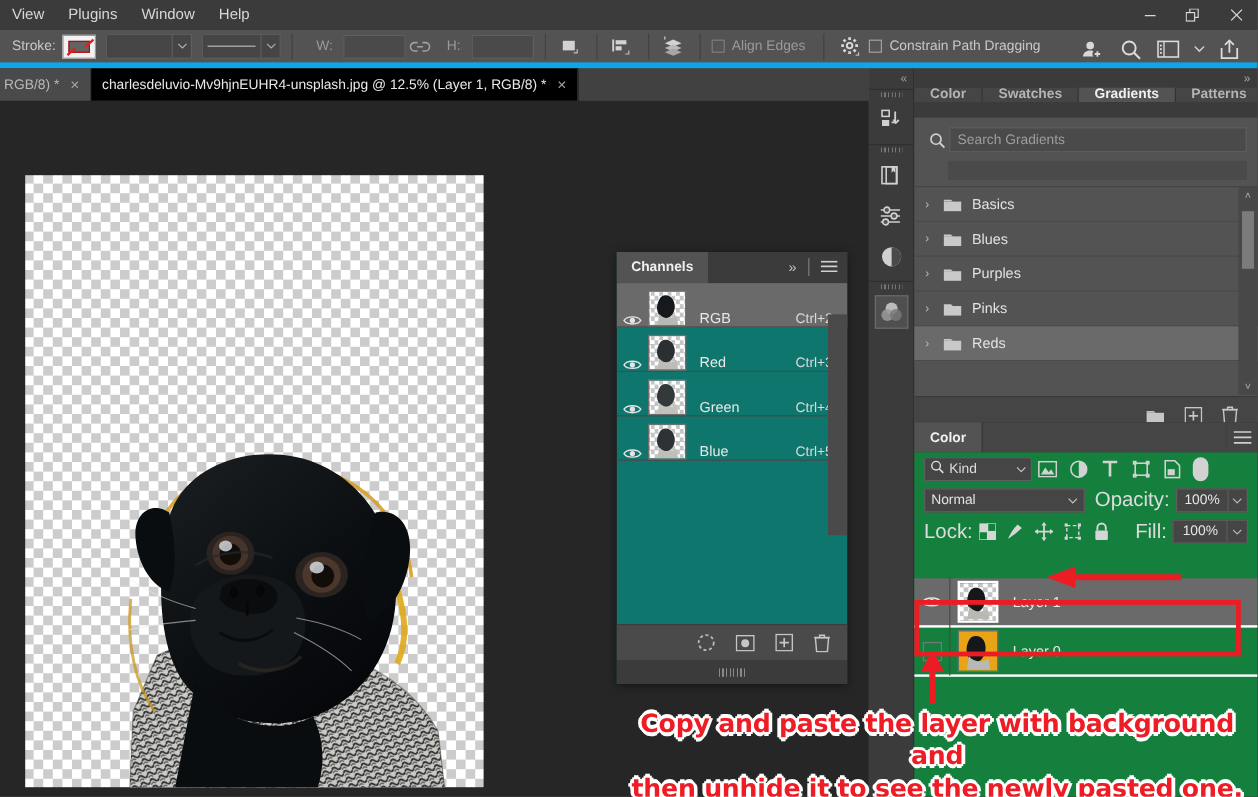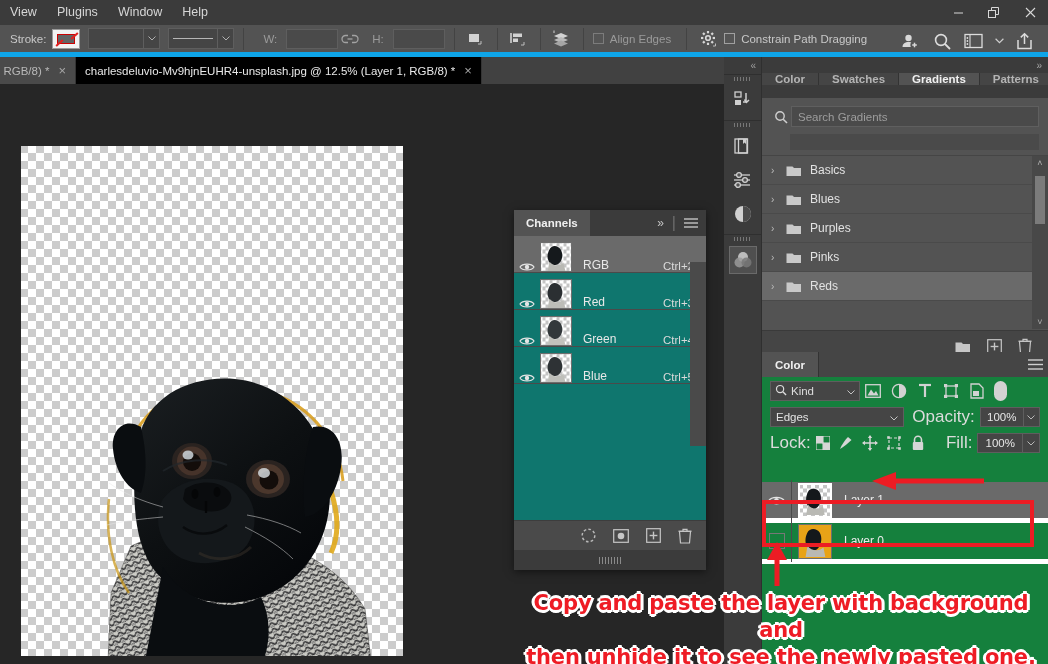--- a/index.html
+++ b/index.html
@@ -237,21 +237,21 @@
     color: #b8b8b8;
   }
   .lockrow { height: 26px; display: flex; align-items: center; padding: 0 8px; }
   .lock-ico {
     width: 24px; height: 22px; display: flex; align-items: center; justify-content: center;
     color: #d6d6d6;
   }
   .layer-list { position: absolute; left: 0; right: 0; top: 105px; bottom: 0; }
   .layer-row {
     height: 41px; display: flex; align-items: center; position: relative;
-    border-bottom: 5px solid #ffffff;
+    border-bottom: 2px solid #ffffff;
     text-align: right;
   }
   .layer-row.selected { background: #6a6a6a; }
   .eye-cell {
     width: 30px; height: 41px; display: flex; align-items: center; justify-content: center;
     border-right: 1px solid #4a4a4a; color: #e0e0e0;
   }
   .eye-empty { width: 16px; height: 16px; border: 1px solid #777; }
   .thumb {
     width: 34px; height: 35px; margin-left: 6px; position: relative; overflow: hidden;
@@ -819,21 +819,21 @@
             <svg width="14" height="16" viewBox="0 0 14 16">
               <path d="M1 1h8l4 4v10H1z" fill="none" stroke="#d2d2d2" stroke-width="1.3"></path>
               <rect x="3" y="8" width="6" height="5" fill="#d2d2d2"></rect>
             </svg>
           </span>
           <span class="toggle-pill"></span>
         </div>
 
         <div class="blendrow">
           <div class="blend-combo">
-            <span class="lbl">Edges</span>
+            <span class="lbl">Normal</span>
             <span>
               <svg width="8" height="5" viewBox="0 0 8 5">
                   <polyline points="0.5,0.5 4,4 7.5,0.5" fill="none" stroke="#c4c4c4"></polyline>
                 </svg>
             </span>
           </div>
           <span class="op-label">Opacity:</span>
           <div class="op-field">100%</div>
           <div class="op-arrow">
             <svg width="8" height="5" viewBox="0 0 8 5">

